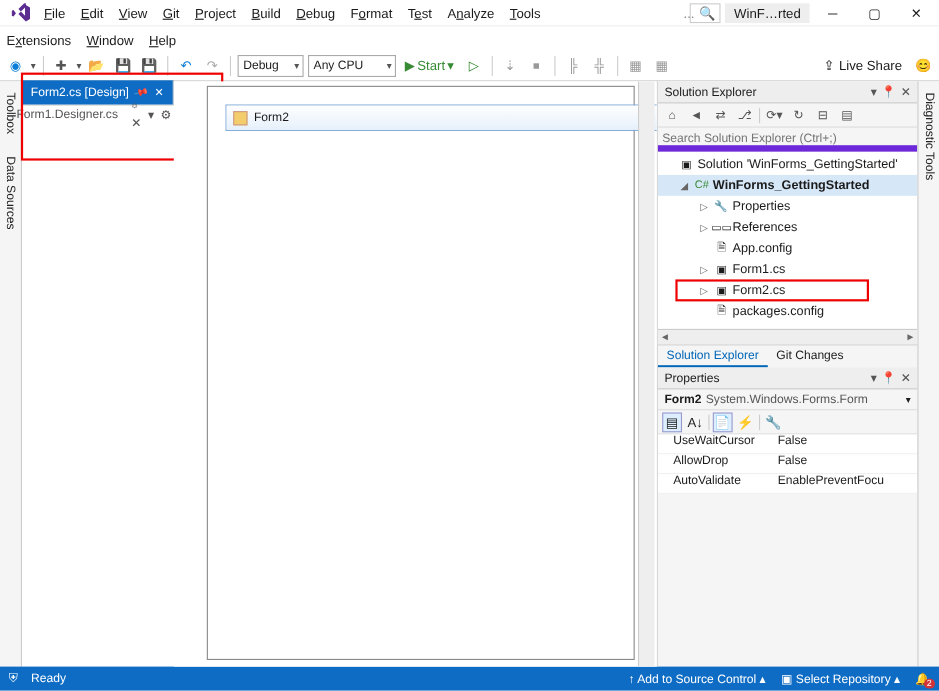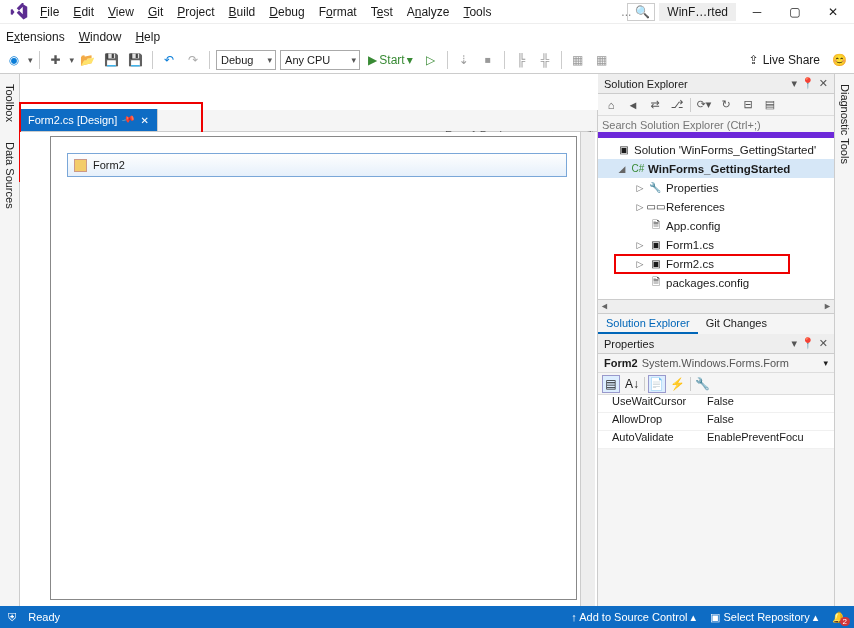--- a/index.html
+++ b/index.html
@@ -24,21 +24,21 @@
   .combo { border: 1px solid #aaa; height: 20px; padding: 0 15px 0 4px; display:flex; align-items:center; min-width:60px; position:relative; font-size:11px;}
   .combo::after { content:"▾"; position:absolute; right:3px; font-size:9px; color:#555;}
   .start-btn { color:#388a34; display:flex; align-items:center; gap:2px; padding:0 4px;}
   .live-share { margin-left:auto; display:flex; align-items:center; gap:4px; padding:0 6px;}
   
   
   .main { flex:1; display:flex; min-height:0; }
   .side-tabs { width: 20px; background: #f5f5f5; border-right:1px solid #ccc; display:flex; flex-direction:column; align-items:center; padding-top:4px; gap:8px; }
   .side-tab { writing-mode: vertical-lr; font-size:11px; padding:6px 1px; color:#222; }
   
-  .doc-area { flex:1; display:flex; flex-direction:column; min-width:0; border-right:1px solid #ccc;margin-top:36px;}
+  .doc-area { flex:1; display:flex; flex-direction:row; min-width:0; border-right:1px solid #ccc;}
   .doc-tabs { height: 22px; display:flex; align-items:flex-end; background:#f5f5f5; border-bottom:1px solid #ccc; position:relative;}
   .doc-tab { padding: 3px 8px; display:flex; align-items:center; gap:6px; font-size:11px; border-right:1px solid #ccc; height:22px;}
   .doc-tab.active { background:#0e6cc4; color:#fff; }
   .doc-tab .close { font-size:10px;}
   .doc-tab .pin { font-size:9px; transform:rotate(30deg);}
   .doc-tabs-right { position:absolute; right:2px; top:16px; display:flex; gap:6px; font-size:11px; color:#555; align-items:center;}
   .preview-tab { font-size:11px; color:#555; padding:3px 6px;}
   .red-box { position:absolute; border:2px solid #e00; pointer-events:none;}
   .red-box.tabbox { left:-1px; top:-8px; width:184px; height:80px;}
   .designer-surface { flex:1; background:#fff; position:relative; padding:24px 0 0 30px; overflow:hidden;}

